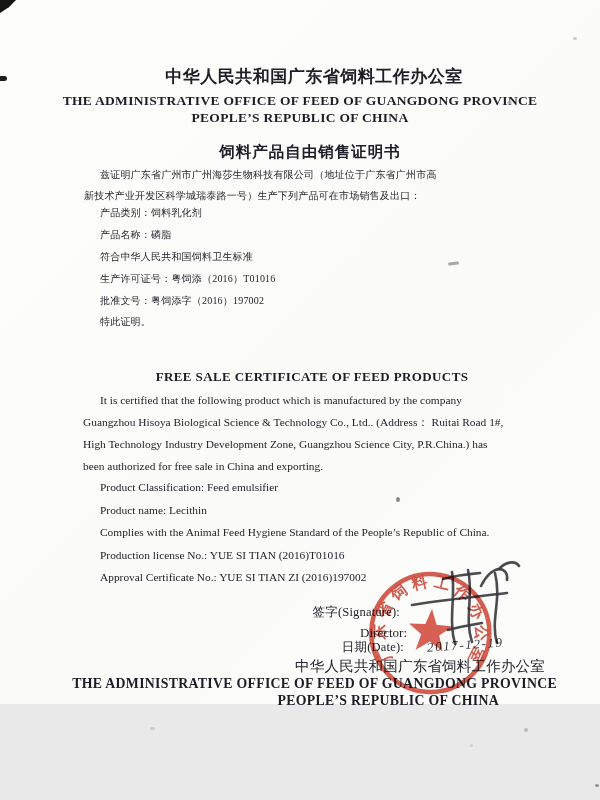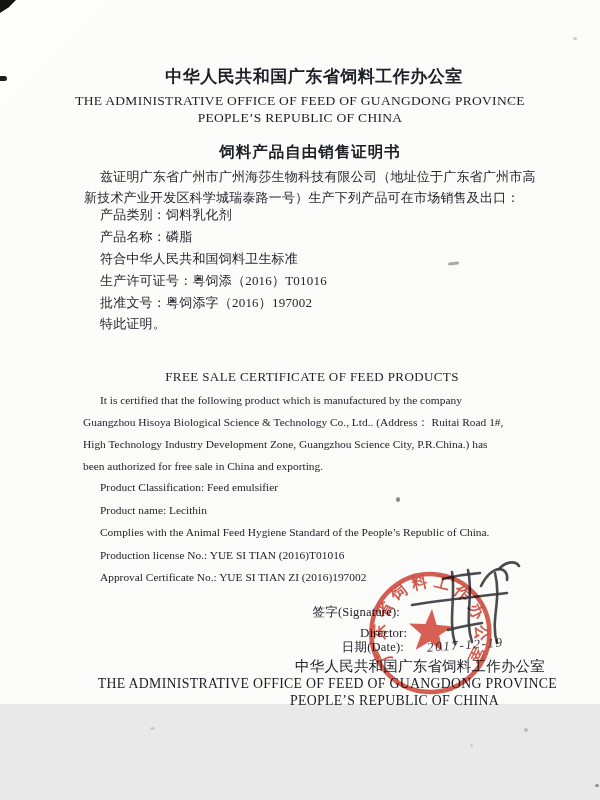--- a/index.html
+++ b/index.html
@@ -4,24 +4,24 @@
 <style>
   html,body{margin:0;padding:0;}
   body{width:600px;height:800px;overflow:hidden;background:#e9e9e9;}
   .page{
     position:relative;width:600px;height:704px;
     background:linear-gradient(135deg,#fdfdfc 0%,#fbfbf9 55%,#fcfcfa 100%);
     font-family:"Liberation Serif","DejaVu Serif",serif;
     color:#26262e;
   }
   .ln{position:absolute;white-space:nowrap;line-height:1.2;}
-  .cn{font-size:13px;letter-spacing:0.2px;color:#24242d;text-align:center;}
+  .cn{font-size:10px;letter-spacing:0.2px;color:#24242d;text-align:center;}
   .cn-bold{font-weight:bold;color:#1e1e27;}
   .en{font-size:11.4px;color:#23232d;}
-  .en-bold{font-weight:normal;letter-spacing:0.3px;color:#1d1d27;}
+  .en-bold{font-weight:bold;letter-spacing:0.3px;color:#1d1d27;}
   .center{left:0;width:600px;text-align:center;}
   .right{text-align:right;}
   .hdr-cn{font-size:17px;letter-spacing:0.5px;padding-left:14px;}
   .hdr-en{font-size:13.5px;}
   .title-cn{font-size:15.5px;letter-spacing:1px;padding-left:10px;}
   .title-en{font-size:13px;letter-spacing:0.4px;padding-left:12px;}
   .ftr-cn{font-size:14.5px;}
   .ftr-en{font-size:13.8px;}
   .sig-lbl{font-size:12.5px;text-align:center;}
   .dir-lbl{font-size:13px;}

